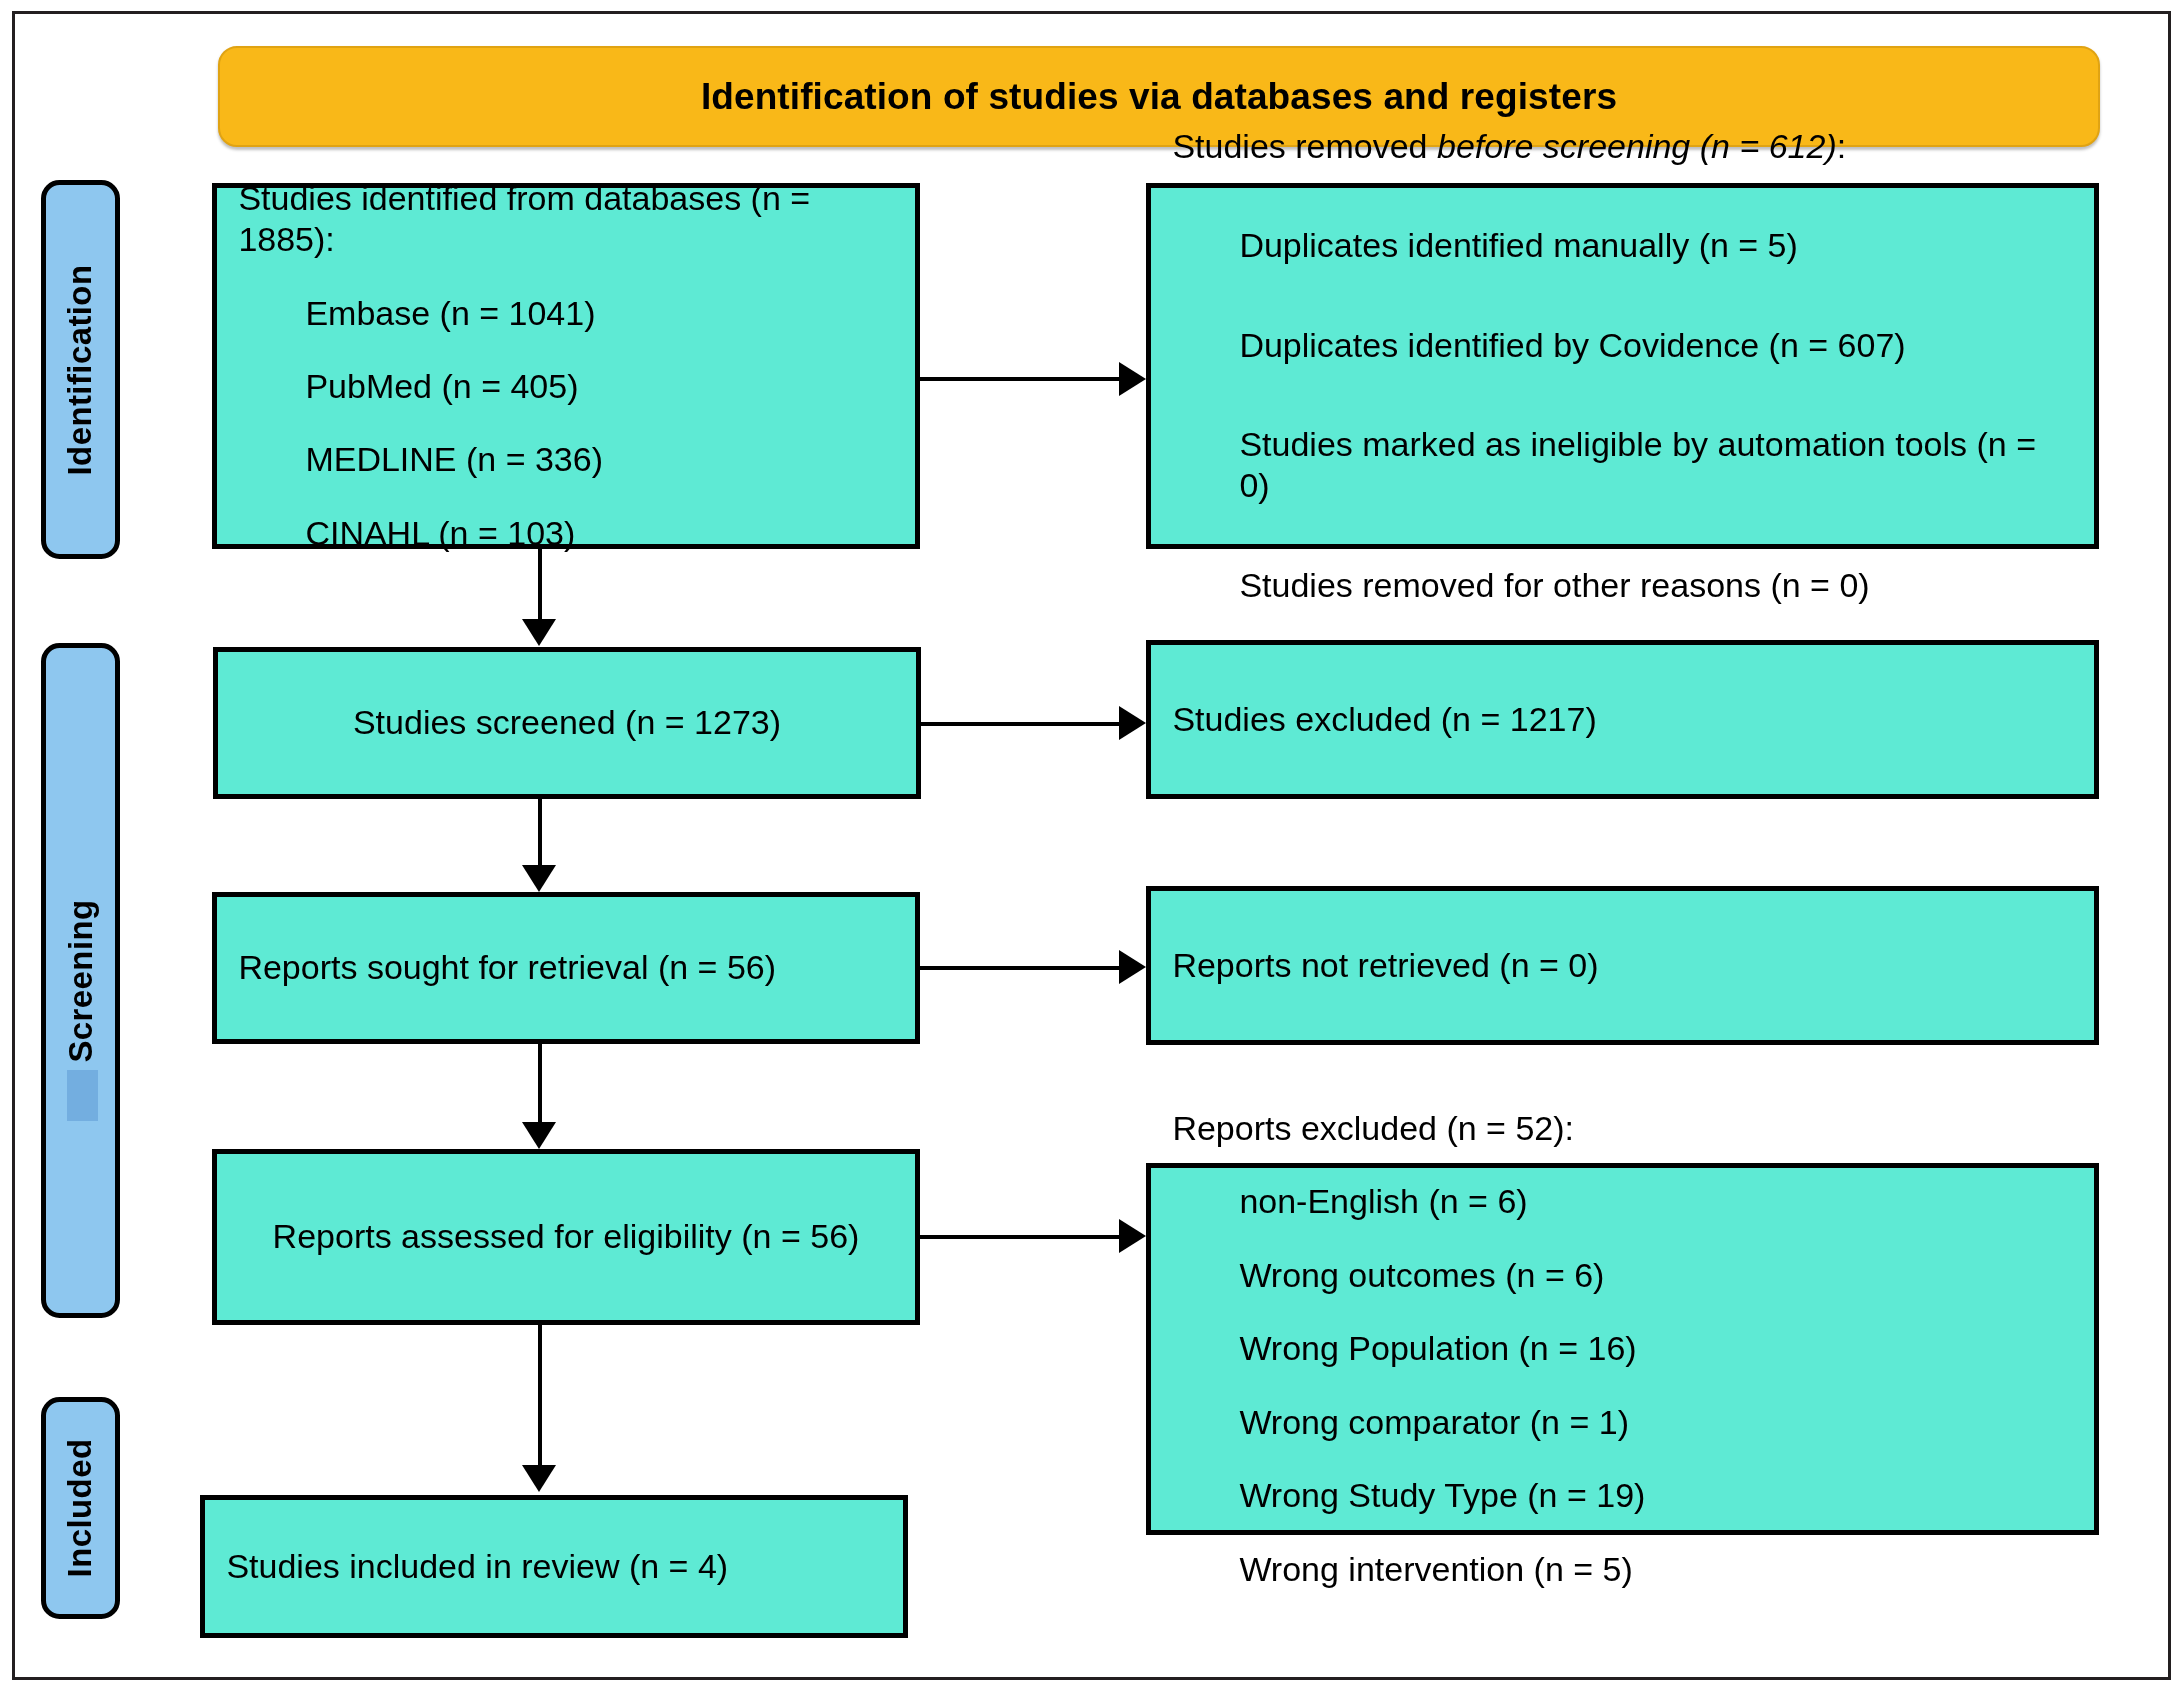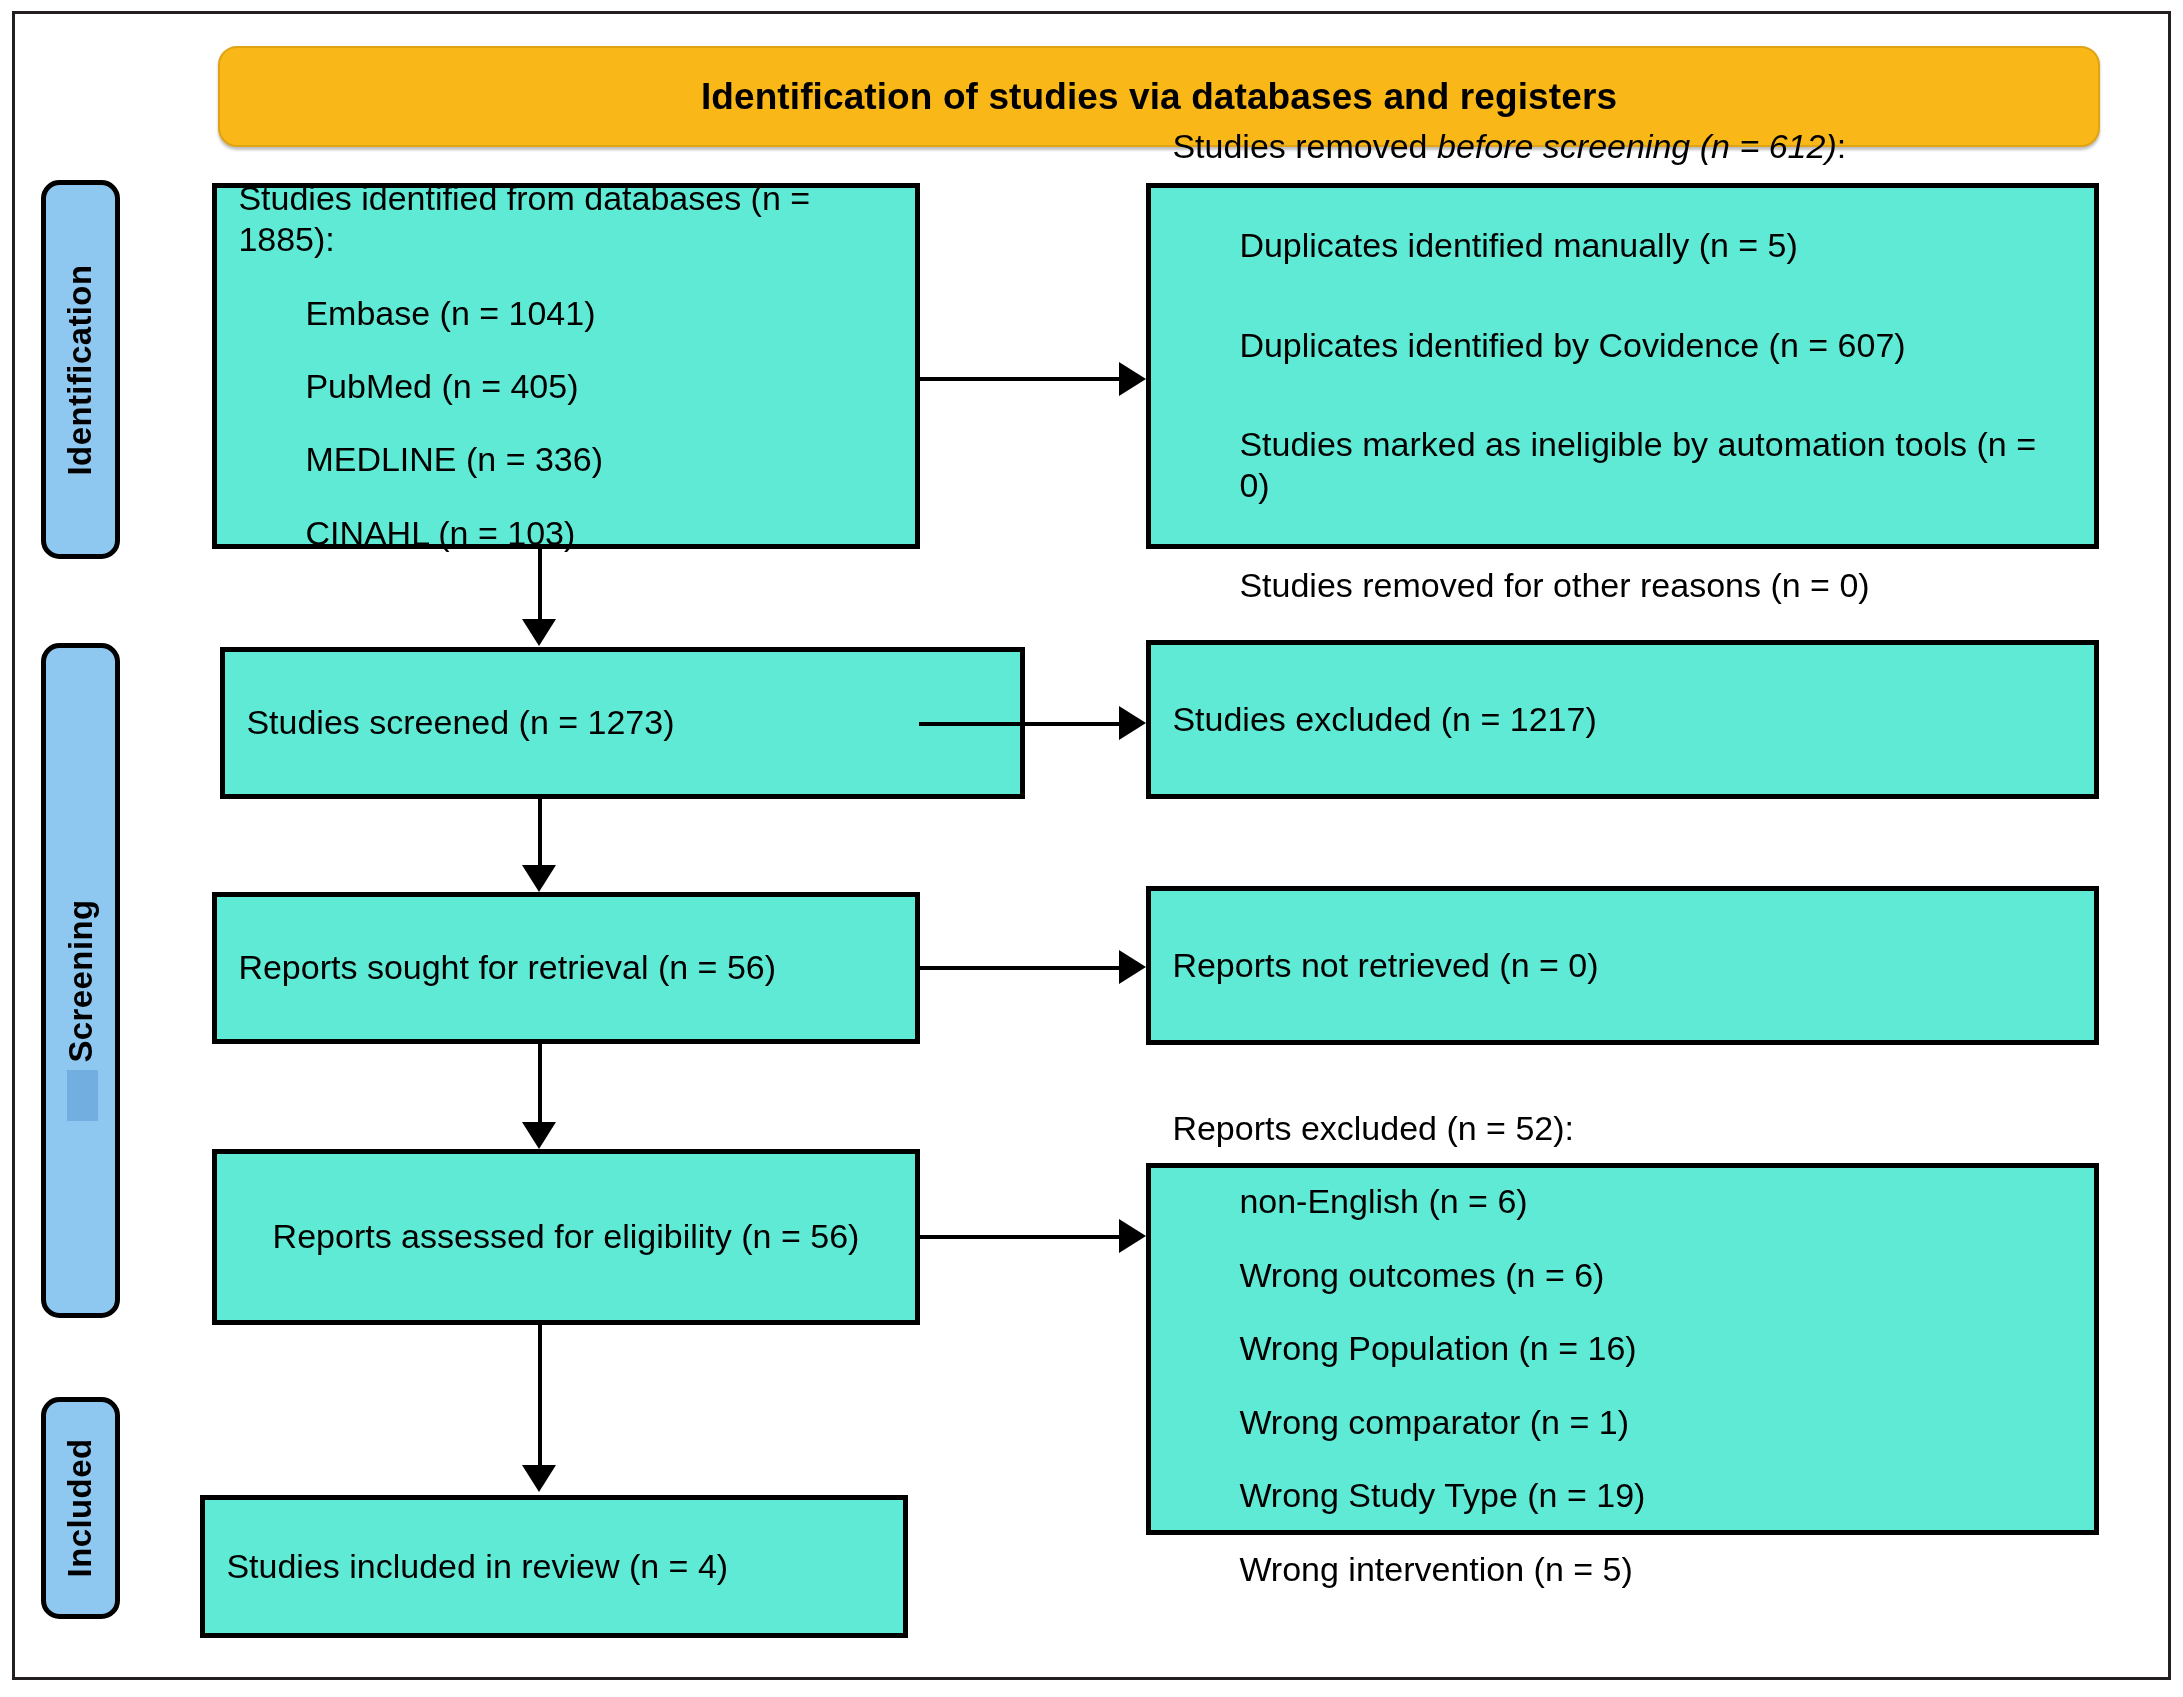--- a/index.html
+++ b/index.html
@@ -110,21 +110,21 @@
   }
   .flow-box .sub {
     padding-left: 67px;
     margin-top: 32px;
   }
   .ital { font-style: italic; }
 
   
   .box-identified   { left: 212px;  top: 183px;  width: 708px;  height: 366px; }
   .box-removed      { left: 1146px; top: 183px;  width: 953px; height: 366px; gap: 26px; }
-  .box-screened     { left: 220px;  top: 647px;  width: 805px;  height: 152px; }
+  .box-screened     { left: 213px;  top: 647px;  width: 708px;  height: 152px; text-align: center; }
   .box-excluded     { left: 1146px; top: 640px;  width: 953px; height: 159px; }
   .box-sought       { left: 212px;  top: 892px; width: 708px;  height: 152px; }
   .box-notretrieved { left: 1146px; top: 886px; width: 953px; height: 159px; }
   .box-assessed     { left: 212px;  top: 1149px; width: 708px;  height: 176px; text-align: center; }
   .box-repexcluded  { left: 1146px; top: 1163px; width: 953px; height: 372px; }
   .box-included     { left: 200px;  top: 1495px; width: 708px;  height: 143px; }
 
   
   .conn-line-v {
     position: absolute;

